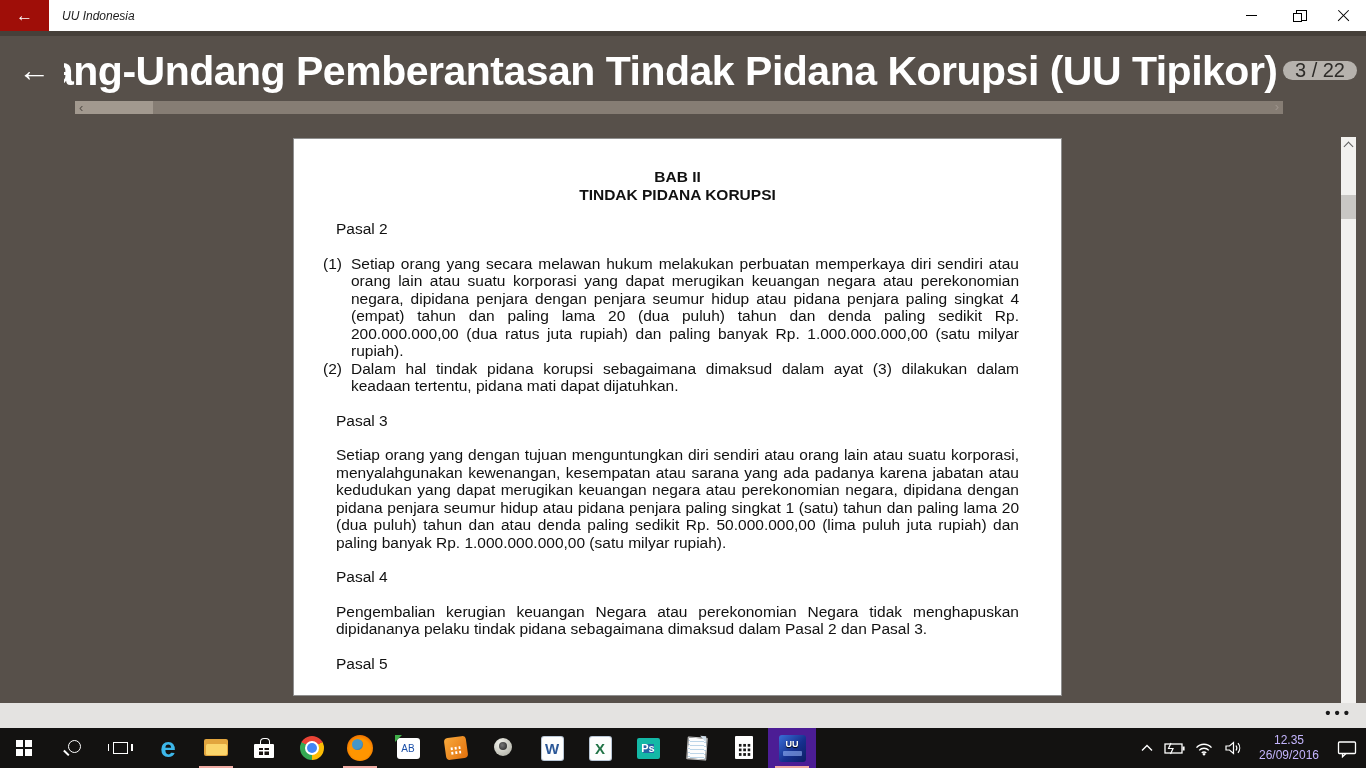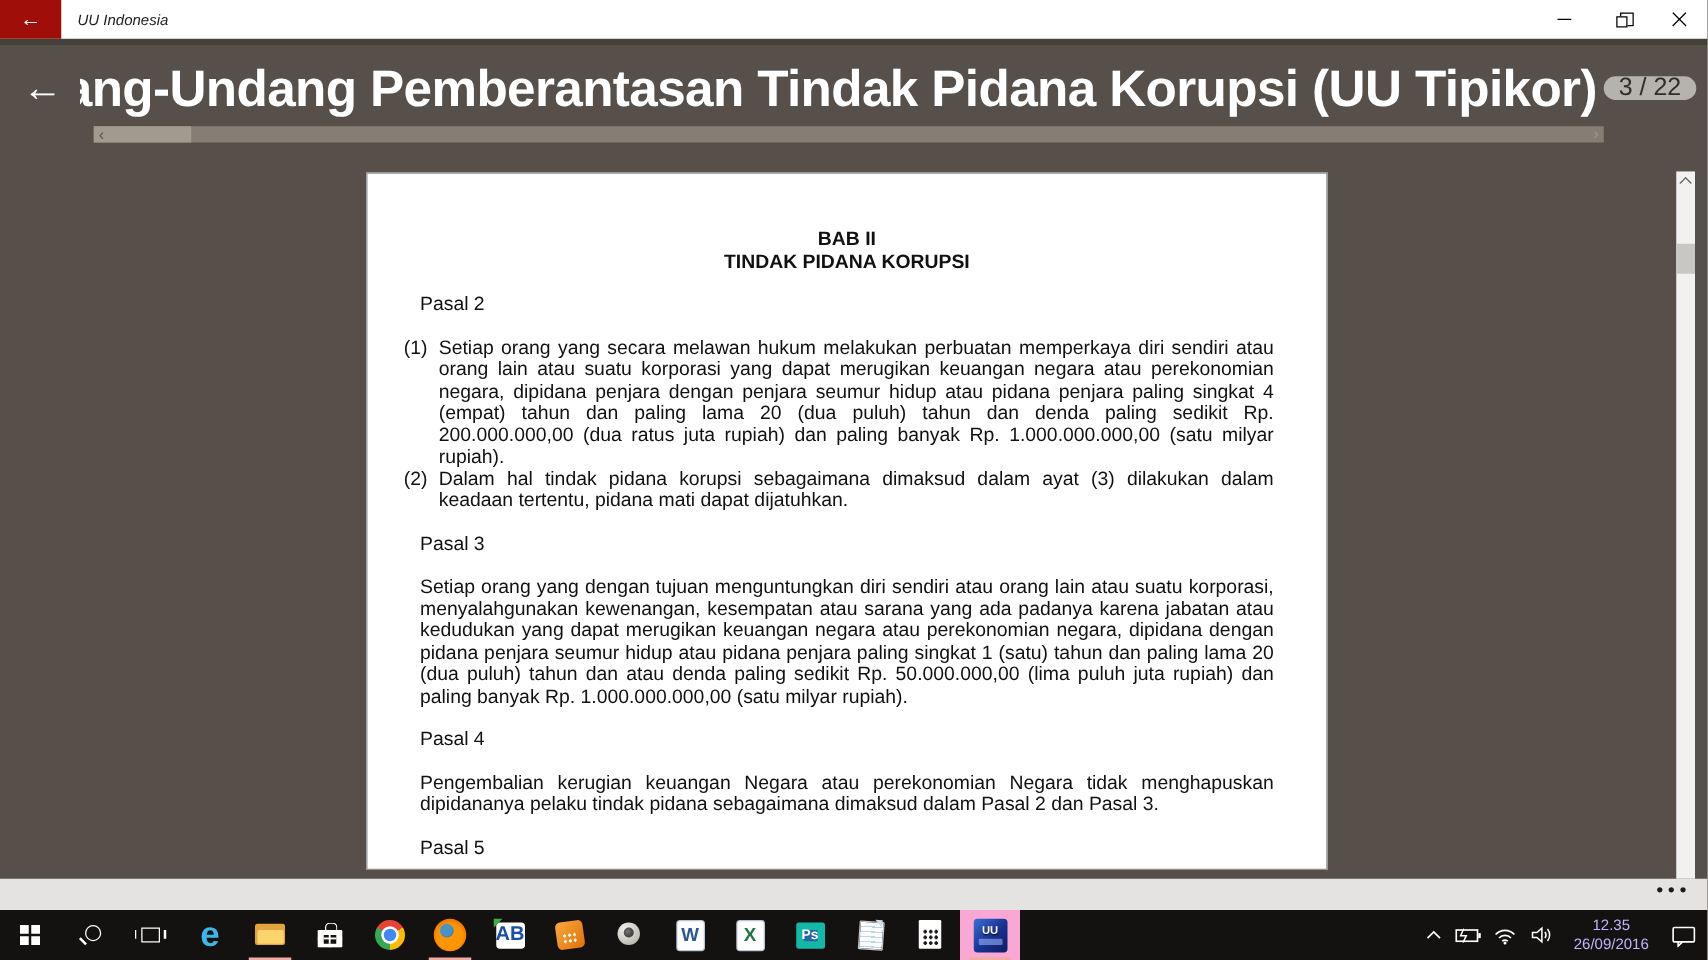--- a/index.html
+++ b/index.html
@@ -27,21 +27,21 @@
   .hdr-title-wrap { position:absolute; left:64px; right:86px; top:8px; height:56px; overflow:hidden; }
   .hdr-title { display:inline-block; white-space:nowrap; color:#fff; font-size:41px; font-weight:600; line-height:54px; letter-spacing:-0.5px; margin-left:-13px; }
   .page-badge { position:absolute; right:9px; top:25px; min-width:69px; height:19px; padding:0 12px; background:#b6b2ad; border-radius:15px; color:#2e2c29; font-size:20px; display:flex; align-items:center; justify-content:center; }
   .hscroll { position:absolute; left:75px; right:83px; top:65px; height:13px; background:#867d74; }
   .hscroll-thumb { position:absolute; left:0; top:0; width:78px; height:13px; background:#a2998f; display:flex; align-items:center; }
   .hscroll-larrow { margin-left:4px; color:#5a534d; font-size:13px; line-height:12px; }
   .hscroll-rarrow { position:absolute; right:4px; top:0; color:#9d948c; font-size:13px; line-height:12px; }
 
   
   .content { position:absolute; top:137px; left:0; right:0; bottom:65px; background:#57504a; }
-  .page { position:absolute; left:293px; top:1px; width:769px; height:558px; background:#ffffff; border:1px solid #8f8f8f; overflow:hidden; padding:44px 42px 0 42px; color:#111; font-size:15.5px; line-height:17.5px; }
+  .page { position:absolute; left:293px; top:1px; width:769px; height:558px; background:#ffffff; border:1px solid #8f8f8f; overflow:hidden; padding:29px 42px 0 42px; color:#111; font-size:15.5px; line-height:17.5px; }
   .bab { text-align:center; font-weight:bold; }
   .pasal { text-align:left; margin:17px 0; }
   .numlist { margin-left:-13px; }
   .numlist .li { display:flex; }
   .numlist .marker { flex:0 0 28px; }
   .numlist .litext { flex:1; text-align:justify; }
   .para { text-align:justify; }
 
   
   .vscroll { position:absolute; right:10px; top:0; bottom:0; width:15px; background:#f2f1ef; }
@@ -49,21 +49,21 @@
   .vscroll-thumb { position:absolute; left:0; right:0; top:58px; height:24px; background:#c9c7c4; }
 
   
   .appbar { position:absolute; left:0; right:0; bottom:40px; height:25px; background:#e4e3e1; z-index:20; }
   .appbar-more { position:absolute; right:13px; top:1px; color:#1a1a1a; font-size:15px; font-weight:bold; letter-spacing:4px; background:none; border:none; cursor:pointer; }
 
   
   .taskbar { position:absolute; left:0; right:0; bottom:0; height:40px; background:#131211; display:flex; align-items:stretch; z-index:40; }
   .sysbtn, .tbslot { width:48px; display:flex; align-items:center; justify-content:center; position:relative; flex:0 0 48px; }
   .tbapps { display:flex; }
-  .tbslot.active { background:#f9a8d4; }
+  .tbslot.active { background:#4c1d95; }
   .runline { position:absolute; bottom:0; left:7px; right:7px; height:2px; background:#f0aba3; }
 
   
   .start-logo { width:16px; height:16px; background-color:#fff;
     background-image:linear-gradient(#131211,#131211),linear-gradient(#131211,#131211);
     background-size:2px 16px,16px 2px; background-position:center,center; background-repeat:no-repeat; }
   
   .search-glyph { width:13px; height:13px; border:1.6px solid #fff; border-radius:50%; position:relative; margin-left:4px; margin-top:-3px; }
   .search-glyph::after { content:""; position:absolute; width:7px; height:1.6px; background:#fff; left:-6px; bottom:-2px; transform:rotate(45deg); }
   
@@ -93,21 +93,21 @@
   .i-chrome::before { content:""; position:absolute; inset:1px; border-radius:50%;
     background:conic-gradient(from -60deg, #ea4335 0 120deg, #fbbc05 120deg 240deg, #34a853 240deg 360deg); }
   .i-chrome::after { content:""; position:absolute; left:8px; top:8px; width:10px; height:10px; border-radius:50%; background:#4285f4; box-shadow:0 0 0 2px #fff; }
 
   .i-firefox::before { content:""; position:absolute; inset:0; border-radius:50%;
     background:radial-gradient(circle at 50% 55%, #ff9500 0 52%, #e66000 85%); }
   .i-firefox::after { content:""; position:absolute; left:5px; top:4px; width:11px; height:11px; border-radius:50%;
     background:radial-gradient(circle at 40% 40%, #4596c7 0 55%, #2b5d8a 100%); }
 
   .i-translator { background:#fff; border-radius:3px; width:23px; height:21px; }
-  .i-translator .glyph { color:#1a4fa8; font-size:16px; font-weight:bold; }
+  .i-translator .glyph { color:#1a4fa8; font-size:10px; font-weight:normal; }
   .i-translator::before { content:""; position:absolute; left:-2px; top:-3px; border-left:7px solid #3fae49; border-bottom:7px solid transparent; }
 
   .i-office-orange::before { content:""; position:absolute; inset:2px; border-radius:4px; transform:rotate(-8deg);
     background:linear-gradient(135deg,#f8a93c,#e2700c); }
   .i-office-orange::after { content:""; position:absolute; left:7px; top:11px; width:11px; height:9px; transform:rotate(-8deg);
     background-image:radial-gradient(circle,#fff 1.1px,transparent 1.3px); background-size:4px 4.5px; }
 
   .i-camera::before { content:""; position:absolute; left:3px; top:3px; width:18px; height:18px; border-radius:50%;
     background:radial-gradient(circle at 35% 30%, #f3f3ec, #a7a79c); }
   .i-camera::after { content:""; position:absolute; left:8px; top:7px; width:8px; height:8px; border-radius:50%;

